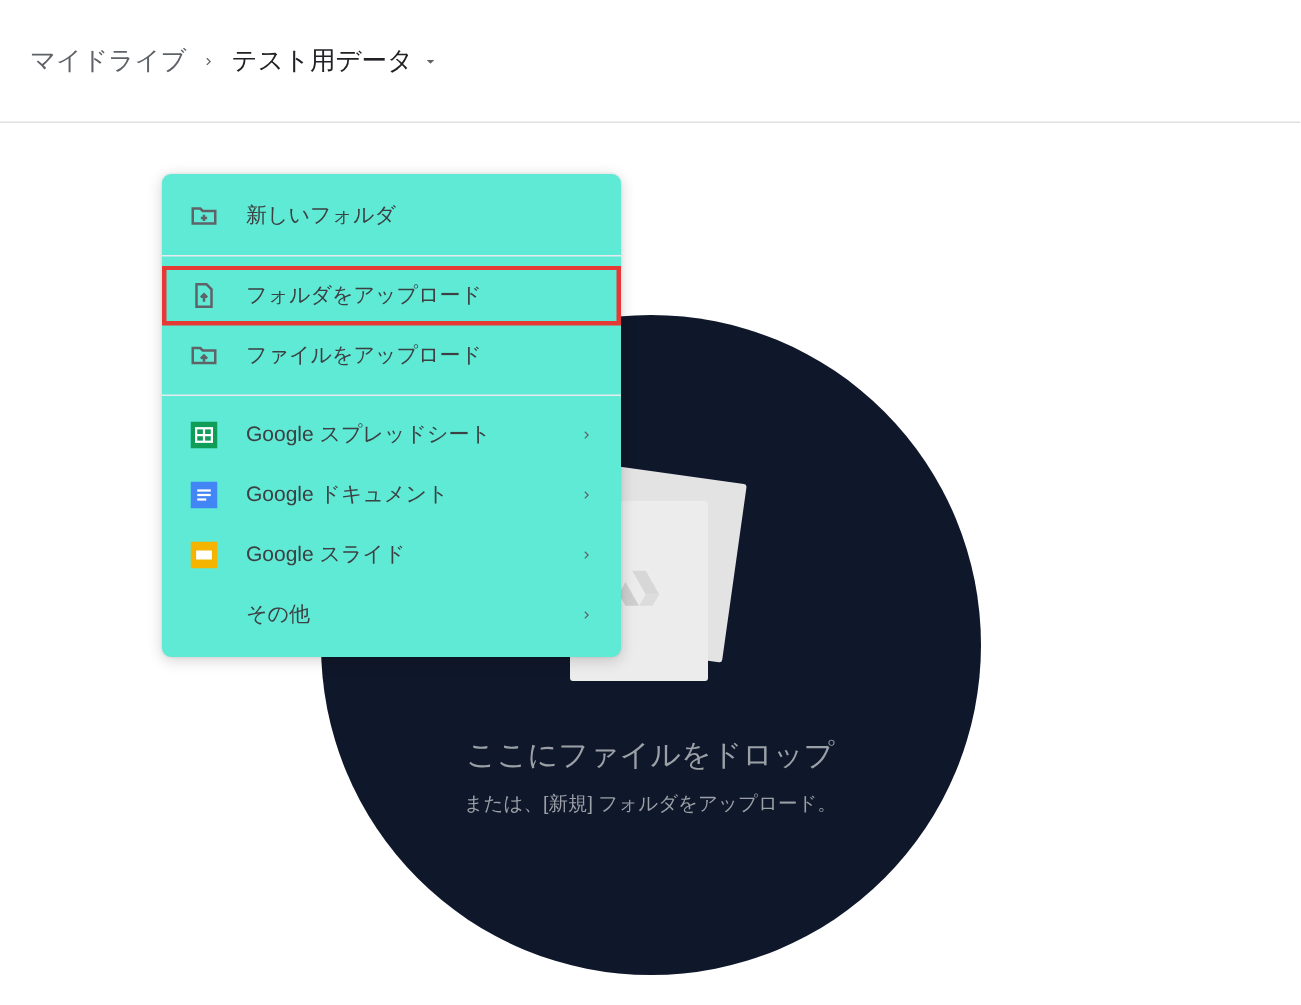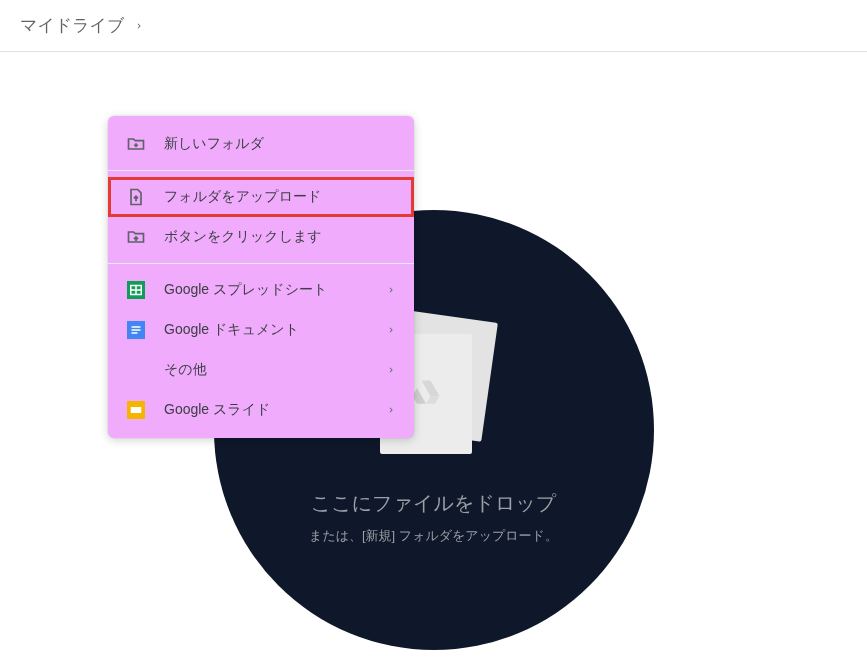--- a/index.html
+++ b/index.html
@@ -7,21 +7,21 @@
       font-family: Arial, "Hiragino Sans", "Meiryo", sans-serif;
       background: #fff;
       width: 867px;
       height: 670px;
       position: relative;
       overflow: hidden;
     }
     .breadcrumb {
       display: flex;
       align-items: center;
-      padding: 14px 20px;
+      padding: 29px 20px;
       border-bottom: 1px solid #e0e0e0;
       color: #5f6368;
       font-size: 17px;
       gap: 10px;
     }
     .breadcrumb .crumb { cursor: pointer; }
     .breadcrumb .current { color: #202124; display:flex; align-items:center; gap:6px;}
     .breadcrumb .chev { color: #5f6368; }
 
     .drop-area {
@@ -58,21 +58,21 @@
       background:#ececec;
       display:flex; align-items:center; justify-content:center;
     }
     .drop-title { color:#9aa0a6; font-size:20px; margin-bottom:10px;}
     .drop-sub { color:#9aa0a6; font-size:13px; }
 
     .context-menu {
       position: absolute;
       left: 108px; top: 116px;
       width: 306px;
-      background: #f0abfc;
+      background: #5eead4;
       border-radius: 6px;
       box-shadow: 0 2px 10px rgba(0,0,0,0.18), 0 0 0 1px rgba(0,0,0,0.03);
       padding: 8px 0;
       z-index: 10;
     }
     .menu-item {
       display:flex;
       align-items:center;
       padding: 0 18px;
       height: 40px;
@@ -98,20 +98,26 @@
 </head>
 <body>
 
 <div class="breadcrumb">
   <span class="crumb">マイドライブ</span>
   <span class="chev">
     <svg width="10" height="10" viewBox="0 0 24 24">
         <path fill="#5f6368" d="M8.6 16.6 13.2 12 8.6 7.4 10 6l6 6-6 6z"></path>
       </svg>
   </span>
+  <span class="current">
+    <span>テスト用データ</span>
+    <svg width="12" height="12" viewBox="0 0 24 24">
+        <path fill="#5f6368" d="M7 10l5 5 5-5z"></path>
+      </svg>
+  </span>
 </div>
 
 <div class="drop-area">
   <div class="drop-illustration">
     <div class="sheet back"></div>
     <div class="sheet front">
       <svg width="36" height="36" viewBox="0 0 24 24">
         <path fill="#d7d7d7" d="M9 3h6l6 10.5h-6L9 3z"></path>
         <path fill="#cfcfcf" d="M3 13.5 6 8l6 10.5H6L3 13.5z"></path>
         <path fill="#dcdcdc" d="M15 13.5h6L18 18.5H12z"></path>
@@ -146,21 +152,21 @@
     <span class="label">フォルダをアップロード</span>
   </div>
 
   <div class="menu-item">
     <span class="iconbox">
       <svg width="20" height="20" viewBox="0 0 24 24">
           <path fill="none" stroke="#5f6368" stroke-width="2" d="M3 6h6l2 2h10v10H3z"></path>
           <path stroke="#5f6368" stroke-width="2" d="M12 17v-5M9.5 14.5 12 12l2.5 2.5"></path>
         </svg>
     </span>
-    <span class="label">ボタンをクリックします</span>
+    <span class="label">ファイルをアップロード</span>
   </div>
 
   <div class="divider"></div>
 
   <div class="menu-item">
     <span class="iconbox">
       <svg width="18" height="18" viewBox="0 0 24 24">
           <rect width="24" height="24" fill="#0f9d58"></rect>
           <rect x="5" y="6" width="14" height="12" fill="none" stroke="#fff" stroke-width="2"></rect>
           <path stroke="#fff" stroke-width="2" d="M12 6v12M5 12h14"></path>
@@ -184,38 +190,38 @@
         </svg>
     </span>
     <span class="label">Google ドキュメント</span>
     <span class="chev-right">
       <svg width="10" height="10" viewBox="0 0 24 24">
           <path fill="#5f6368" d="M8.6 16.6 13.2 12 8.6 7.4 10 6l6 6-6 6z"></path>
         </svg>
     </span>
   </div>
 
+  <div class="menu-item">
+    <span class="iconbox">
+      <svg width="18" height="18" viewBox="0 0 24 24">
+          <rect width="24" height="24" fill="#f4b400"></rect>
+          <rect x="5" y="8" width="14" height="8" fill="#fff"></rect>
+        </svg>
+    </span>
+    <span class="label">Google スライド</span>
+    <span class="chev-right">
+      <svg width="10" height="10" viewBox="0 0 24 24">
+          <path fill="#5f6368" d="M8.6 16.6 13.2 12 8.6 7.4 10 6l6 6-6 6z"></path>
+        </svg>
+    </span>
+  </div>
+
   <div class="menu-item indent">
     <span class="iconbox"></span>
     <span class="label">その他</span>
     <span class="chev-right">
       <svg width="10" height="10" viewBox="0 0 24 24">
           <path fill="#5f6368" d="M8.6 16.6 13.2 12 8.6 7.4 10 6l6 6-6 6z"></path>
         </svg>
     </span>
   </div>
 
-  <div class="menu-item">
-    <span class="iconbox">
-      <svg width="18" height="18" viewBox="0 0 24 24">
-          <rect width="24" height="24" fill="#f4b400"></rect>
-          <rect x="5" y="8" width="14" height="8" fill="#fff"></rect>
-        </svg>
-    </span>
-    <span class="label">Google スライド</span>
-    <span class="chev-right">
-      <svg width="10" height="10" viewBox="0 0 24 24">
-          <path fill="#5f6368" d="M8.6 16.6 13.2 12 8.6 7.4 10 6l6 6-6 6z"></path>
-        </svg>
-    </span>
-  </div>
-
 </div>
 
 </body></html>

